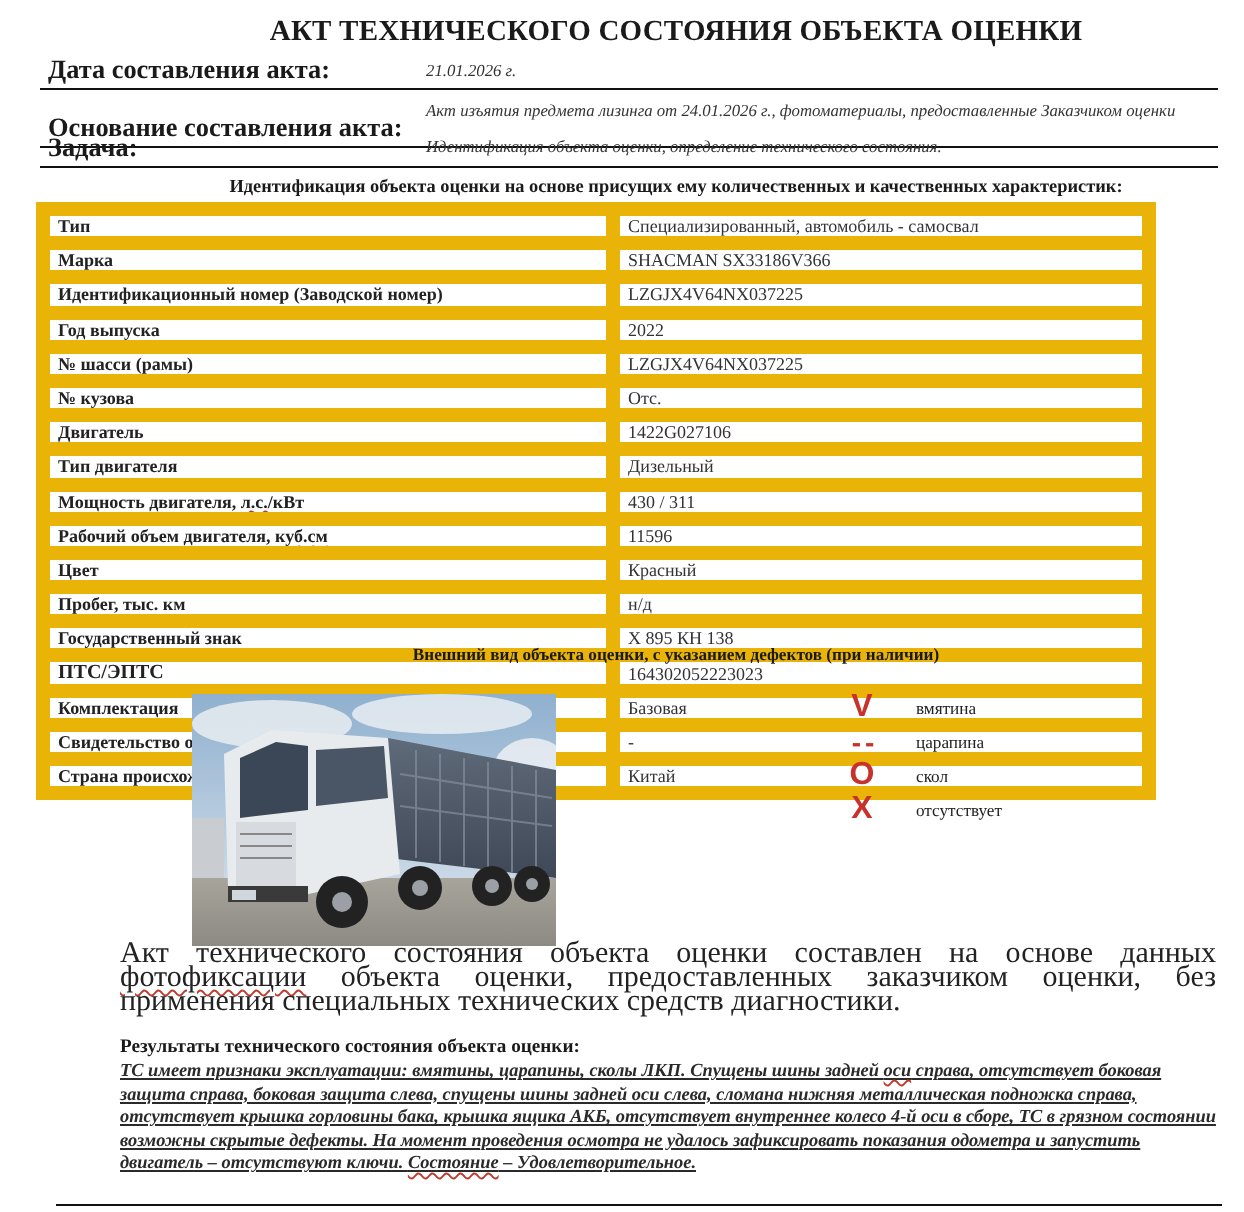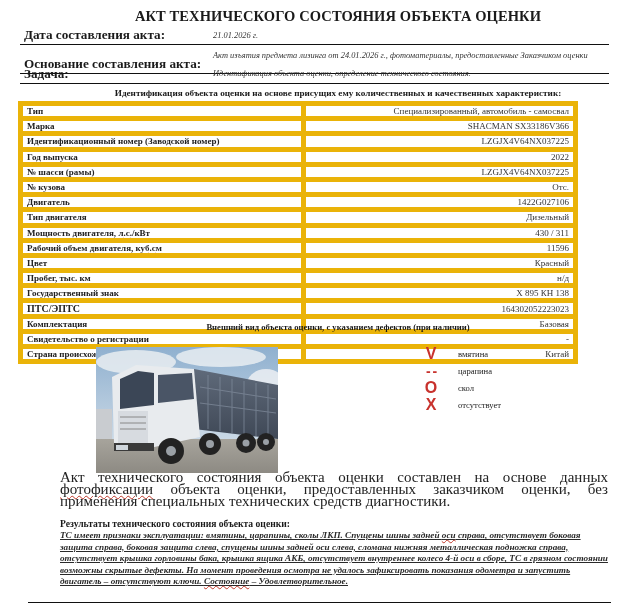--- a/index.html
+++ b/index.html
@@ -18,23 +18,23 @@
   #row-date { top: 28px; height: 16px; }
   #row-basis { top: 51px; height: 22px; }
   #row-task { top: 68px; height: 15px; }
   #ident-heading {
     top: 88px; left: 0; width: 622px; text-align: center; font-weight: bold; font-size: 9.2px;
   }
   table#spec-table {
     position: absolute; top: 101px; left: 18px; width: 560px;
     border-collapse: collapse; font-size: 9px; line-height: 10px;
   }
-  #spec-table td { border: 5px solid #eab308; padding: 0 4px; height: 10.2px; white-space: nowrap; overflow: hidden; }
+  #spec-table td { border: 7px solid #eab308; padding: 0 4px; height: 10.2px; white-space: nowrap; overflow: hidden; }
   #spec-table td.k { width: 270px; font-weight: bold; color: #222; }
-  #spec-table td.v { color: #333; text-align: right; }
+  #spec-table td.v { color: #333; }
   #spec-table td.k.big { font-size: 10px; }
   .spell { text-decoration: underline wavy #c0392b; text-decoration-thickness: 0.6px; }
   #photo-heading {
     top: 322px; left: 0; width: 622px; text-align: center; font-weight: bold; font-size: 8.6px;
   }
   #truck-photo {
     top: 347px; left: 69px; width: 182px; height: 126px; overflow: hidden;
   }
   #legend { top: 346px; left: 392px; width: 120px; }
   .legend-item { position: relative; height: 17px; }

